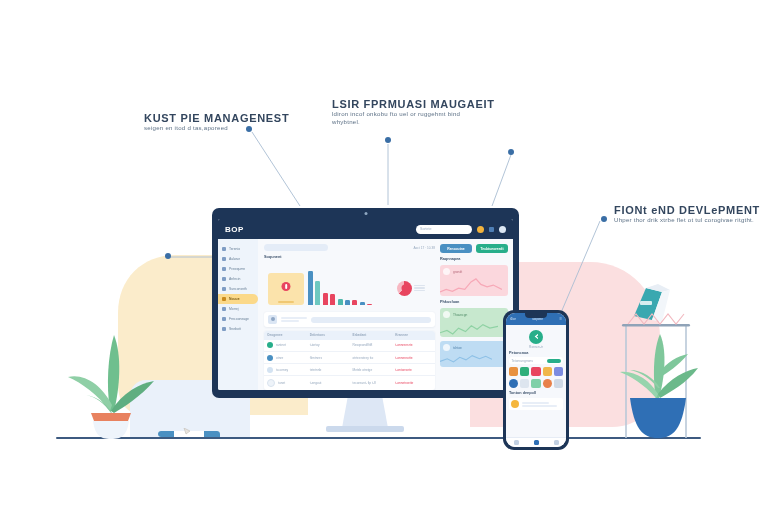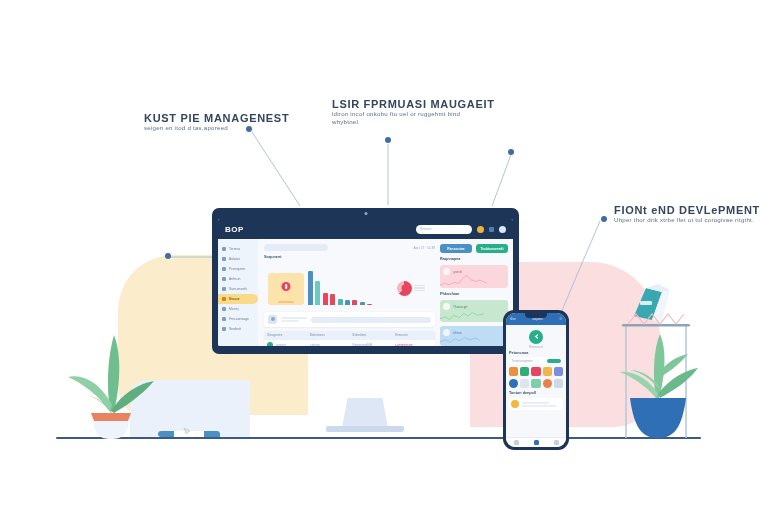--- a/index.html
+++ b/index.html
@@ -23,21 +23,21 @@
   }
   .dot{
     position:absolute;width:6px;height:6px;border-radius:50%;
     background:#3a6ea5;
   }
 
   
   .blob{position:absolute;}
 
   
-  #monitor{position:absolute;left:212px;top:208px;width:307px;height:146px;}
+  #monitor{position:absolute;left:212px;top:208px;width:307px;height:190px;}
   .mon-frame{
     position:absolute;inset:0;background:#1d3557;border-radius:7px;
     padding:8px 6px 10px 6px;box-sizing:border-box;
   }
   .mon-cam{position:absolute;left:50%;top:4px;width:3px;height:3px;border-radius:50%;background:#8fa8c2;transform:translateX(-50%);}
   .mon-screen{position:absolute;left:6px;top:11px;right:6px;bottom:8px;background:#f7f9fc;border-radius:2px;overflow:hidden;}
   #stand{position:absolute;left:334px;top:398px;width:62px;height:34px;}
   #stand .neck{position:absolute;left:8px;top:0;width:46px;height:30px;background:#dde7f5;clip-path:polygon(12% 0,88% 0,100% 100%,0 100%);}
   #stand .base{position:absolute;left:-8px;top:28px;width:78px;height:6px;background:#cbd9ec;border-radius:2px;}
 

